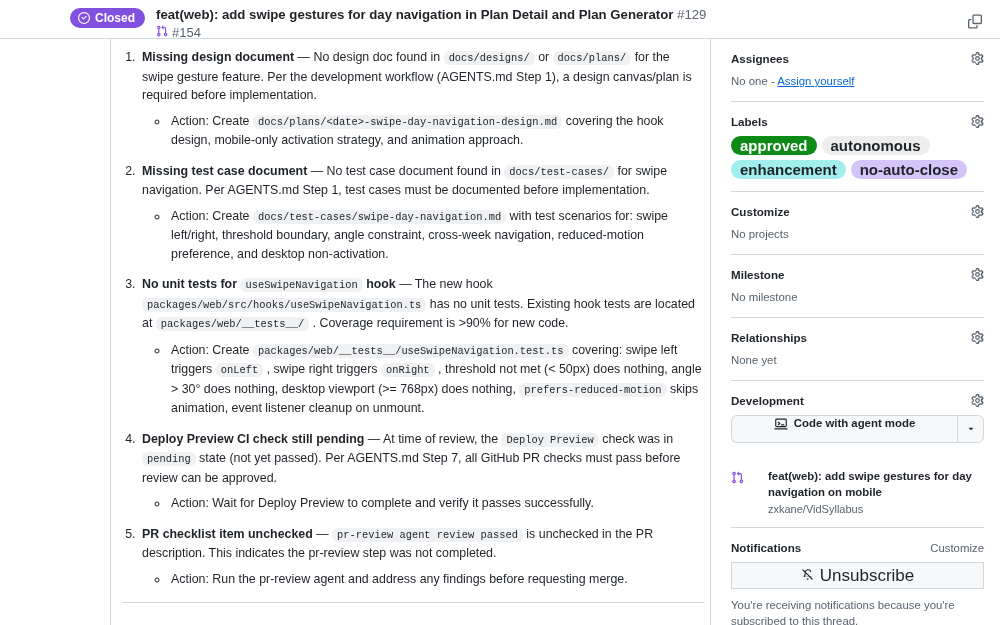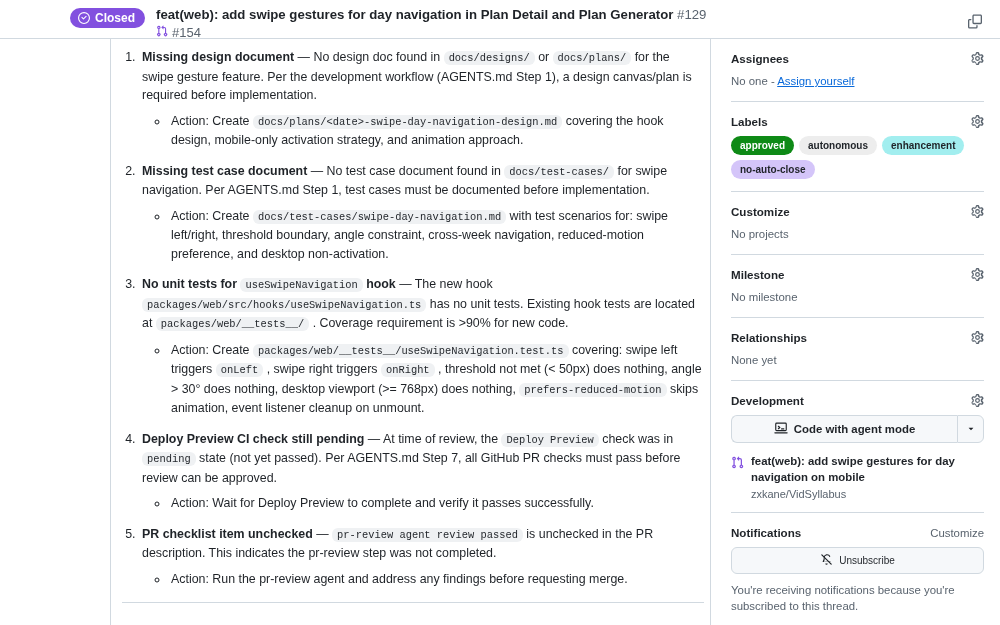--- a/index.html
+++ b/index.html
@@ -112,52 +112,52 @@
   }
   .sb-title { font-size: 11.6px; font-weight: 600; color:#1f2328; }
   .sb-action-link { font-size: 11.4px; color:#59636e; cursor:pointer; }
   .gear { color:#59636e; display:flex; cursor:pointer; }
   .sb-muted { color:#59636e; font-size: 11.4px; line-height: 16px; }
   .sb-muted a { color:#0969da; text-decoration: underline; }
 
   .labels { display:flex; flex-wrap: wrap; gap: 5px 5px; }
   .label {
     border-radius: 999px; padding: 2px 9px;
-    font-size: 10px; font-weight: 600; line-height: 15px;
+    font-size: 15px; font-weight: 600; line-height: 15px;
     cursor: pointer; white-space: nowrap;
   }
 
   .agent-btn-row { display:flex; width:100%; }
   .agent-btn {
     flex: 1 1 auto;
-    display:flex; align-items:center; justify-content:center; gap:6px;
+    display:flex; align-items:flex-start; justify-content:center; gap:6px;
     height: 28px;
     background:#f6f8fa; border:1px solid #d1d9e0; border-right:none;
     border-radius: 6px 0 0 6px;
     font-size: 11.4px; font-weight: 600; color:#1f2328; cursor:pointer;
   }
   .agent-caret {
     width: 27px; height: 28px;
     display:flex; align-items:center; justify-content:center;
     background:#f6f8fa; border:1px solid #d1d9e0;
     border-radius: 0 6px 6px 0;
     color:#1f2328; cursor:pointer;
   }
-  .dev-item { display:flex; gap:7px; margin-top: 11px; }
+  .dev-item { display:flex; gap:24px; margin-top: 26px; }
   .dev-text-title {
     font-size: 11.4px; font-weight: 600; color:#1f2328; line-height: 15.5px;
     cursor:pointer;
   }
   .dev-repo { font-size: 11px; color:#59636e; margin-top: 3px; }
 
   .unsub-btn {
     width: 100%; height: 27px;
     display:flex; align-items:center; justify-content:center; gap:6px;
-    background:#f6f8fa; border:1px solid #d1d9e0; border-radius:6px;
-    font-size: 10px; font-weight: 500; color:#1f2328; cursor:pointer;
+    background:#f6f8fa; border:1px solid #d1d9e0; border-radius:0;
+    font-size: 17px; font-weight: 500; color:#1f2328; cursor:pointer;
     margin-bottom: 8px;
   }
 </style>
 </head>
 <body>
 
 <div class="page">
 
   <div class="header">
     <span class="state-badge">

